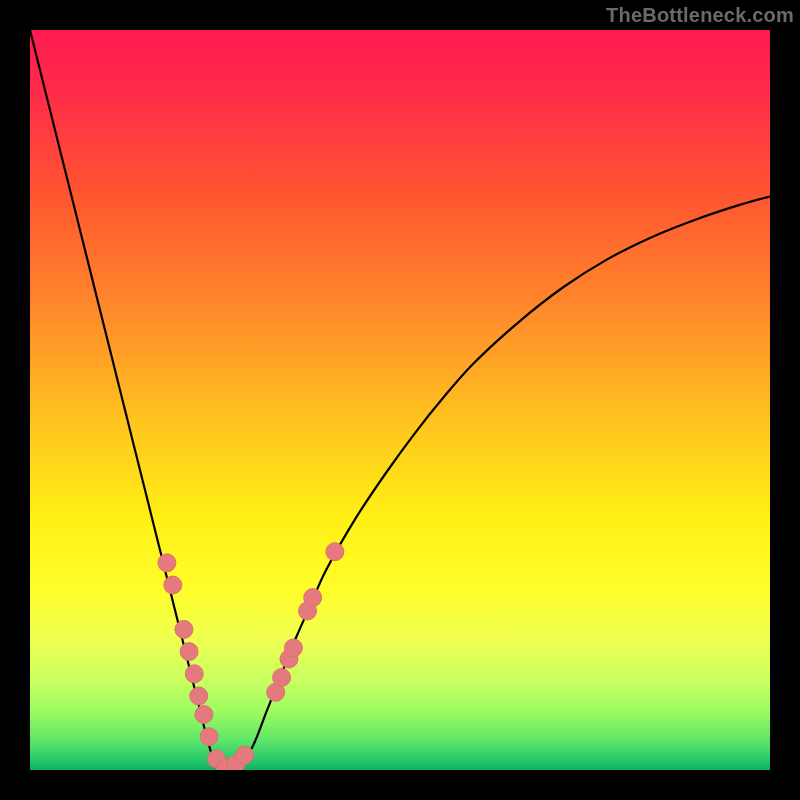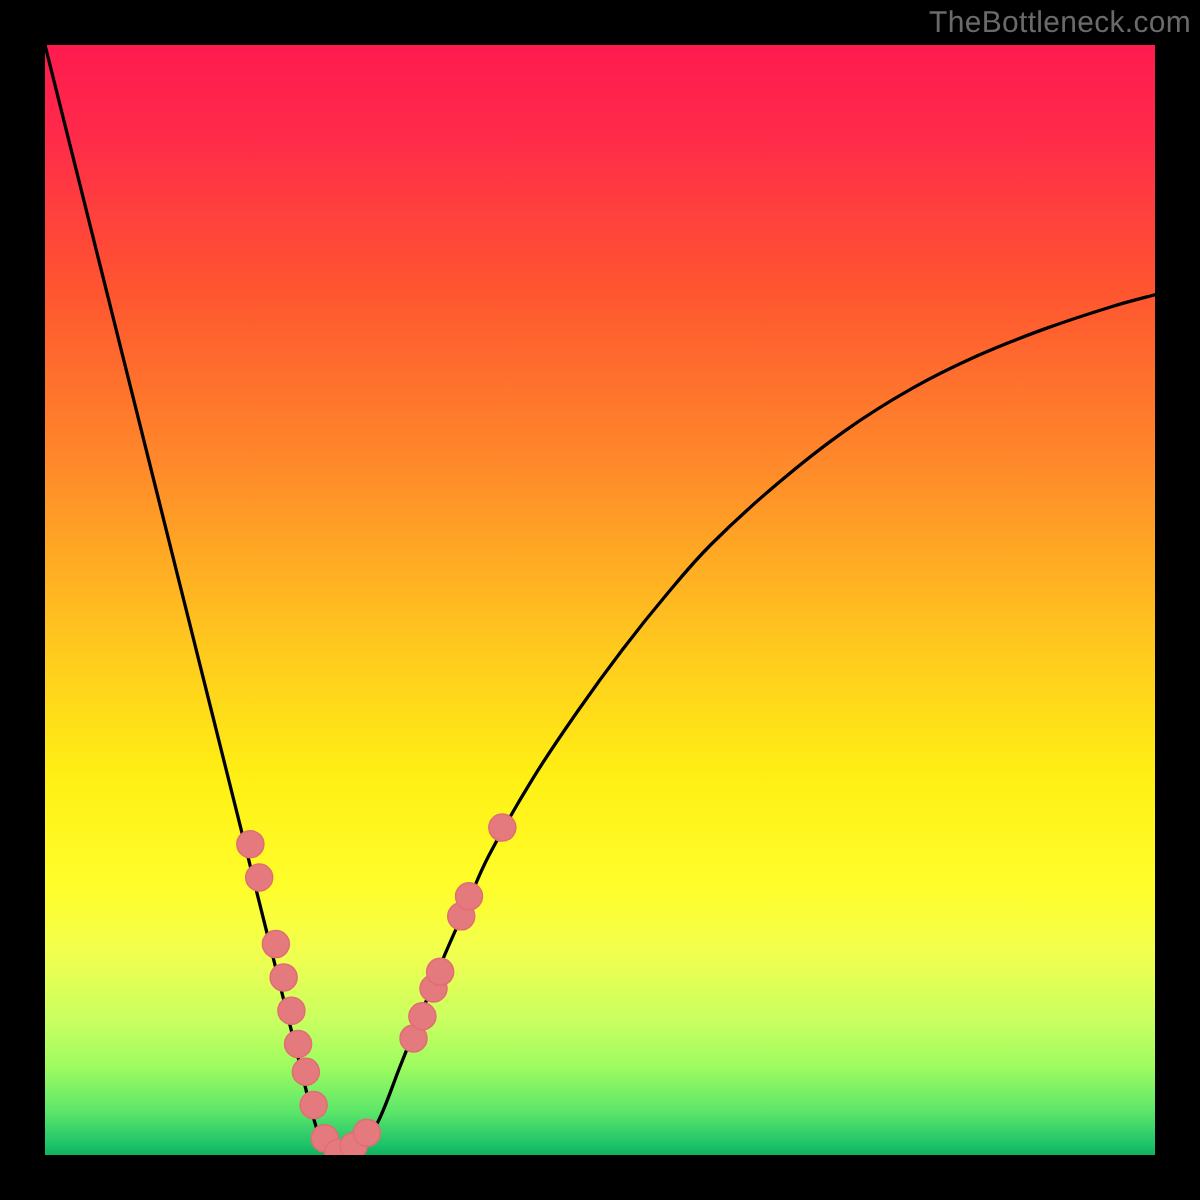--- a/index.html
+++ b/index.html
@@ -41,21 +41,21 @@
       #1fc46a 99%,
       #10b060 100%
     );
   }
   .watermark {
     position: absolute;
     top: 4px;
     right: 6px;
     color: #6a6a6a;
     font-size: 20px;
-    font-weight: 400;
+    font-weight: 700;
     letter-spacing: 0.2px;
     user-select: none;
   }
   svg.curve {
     position: absolute;
     left: 0;
     top: 0;
     width: 740px;
     height: 740px;
   }

